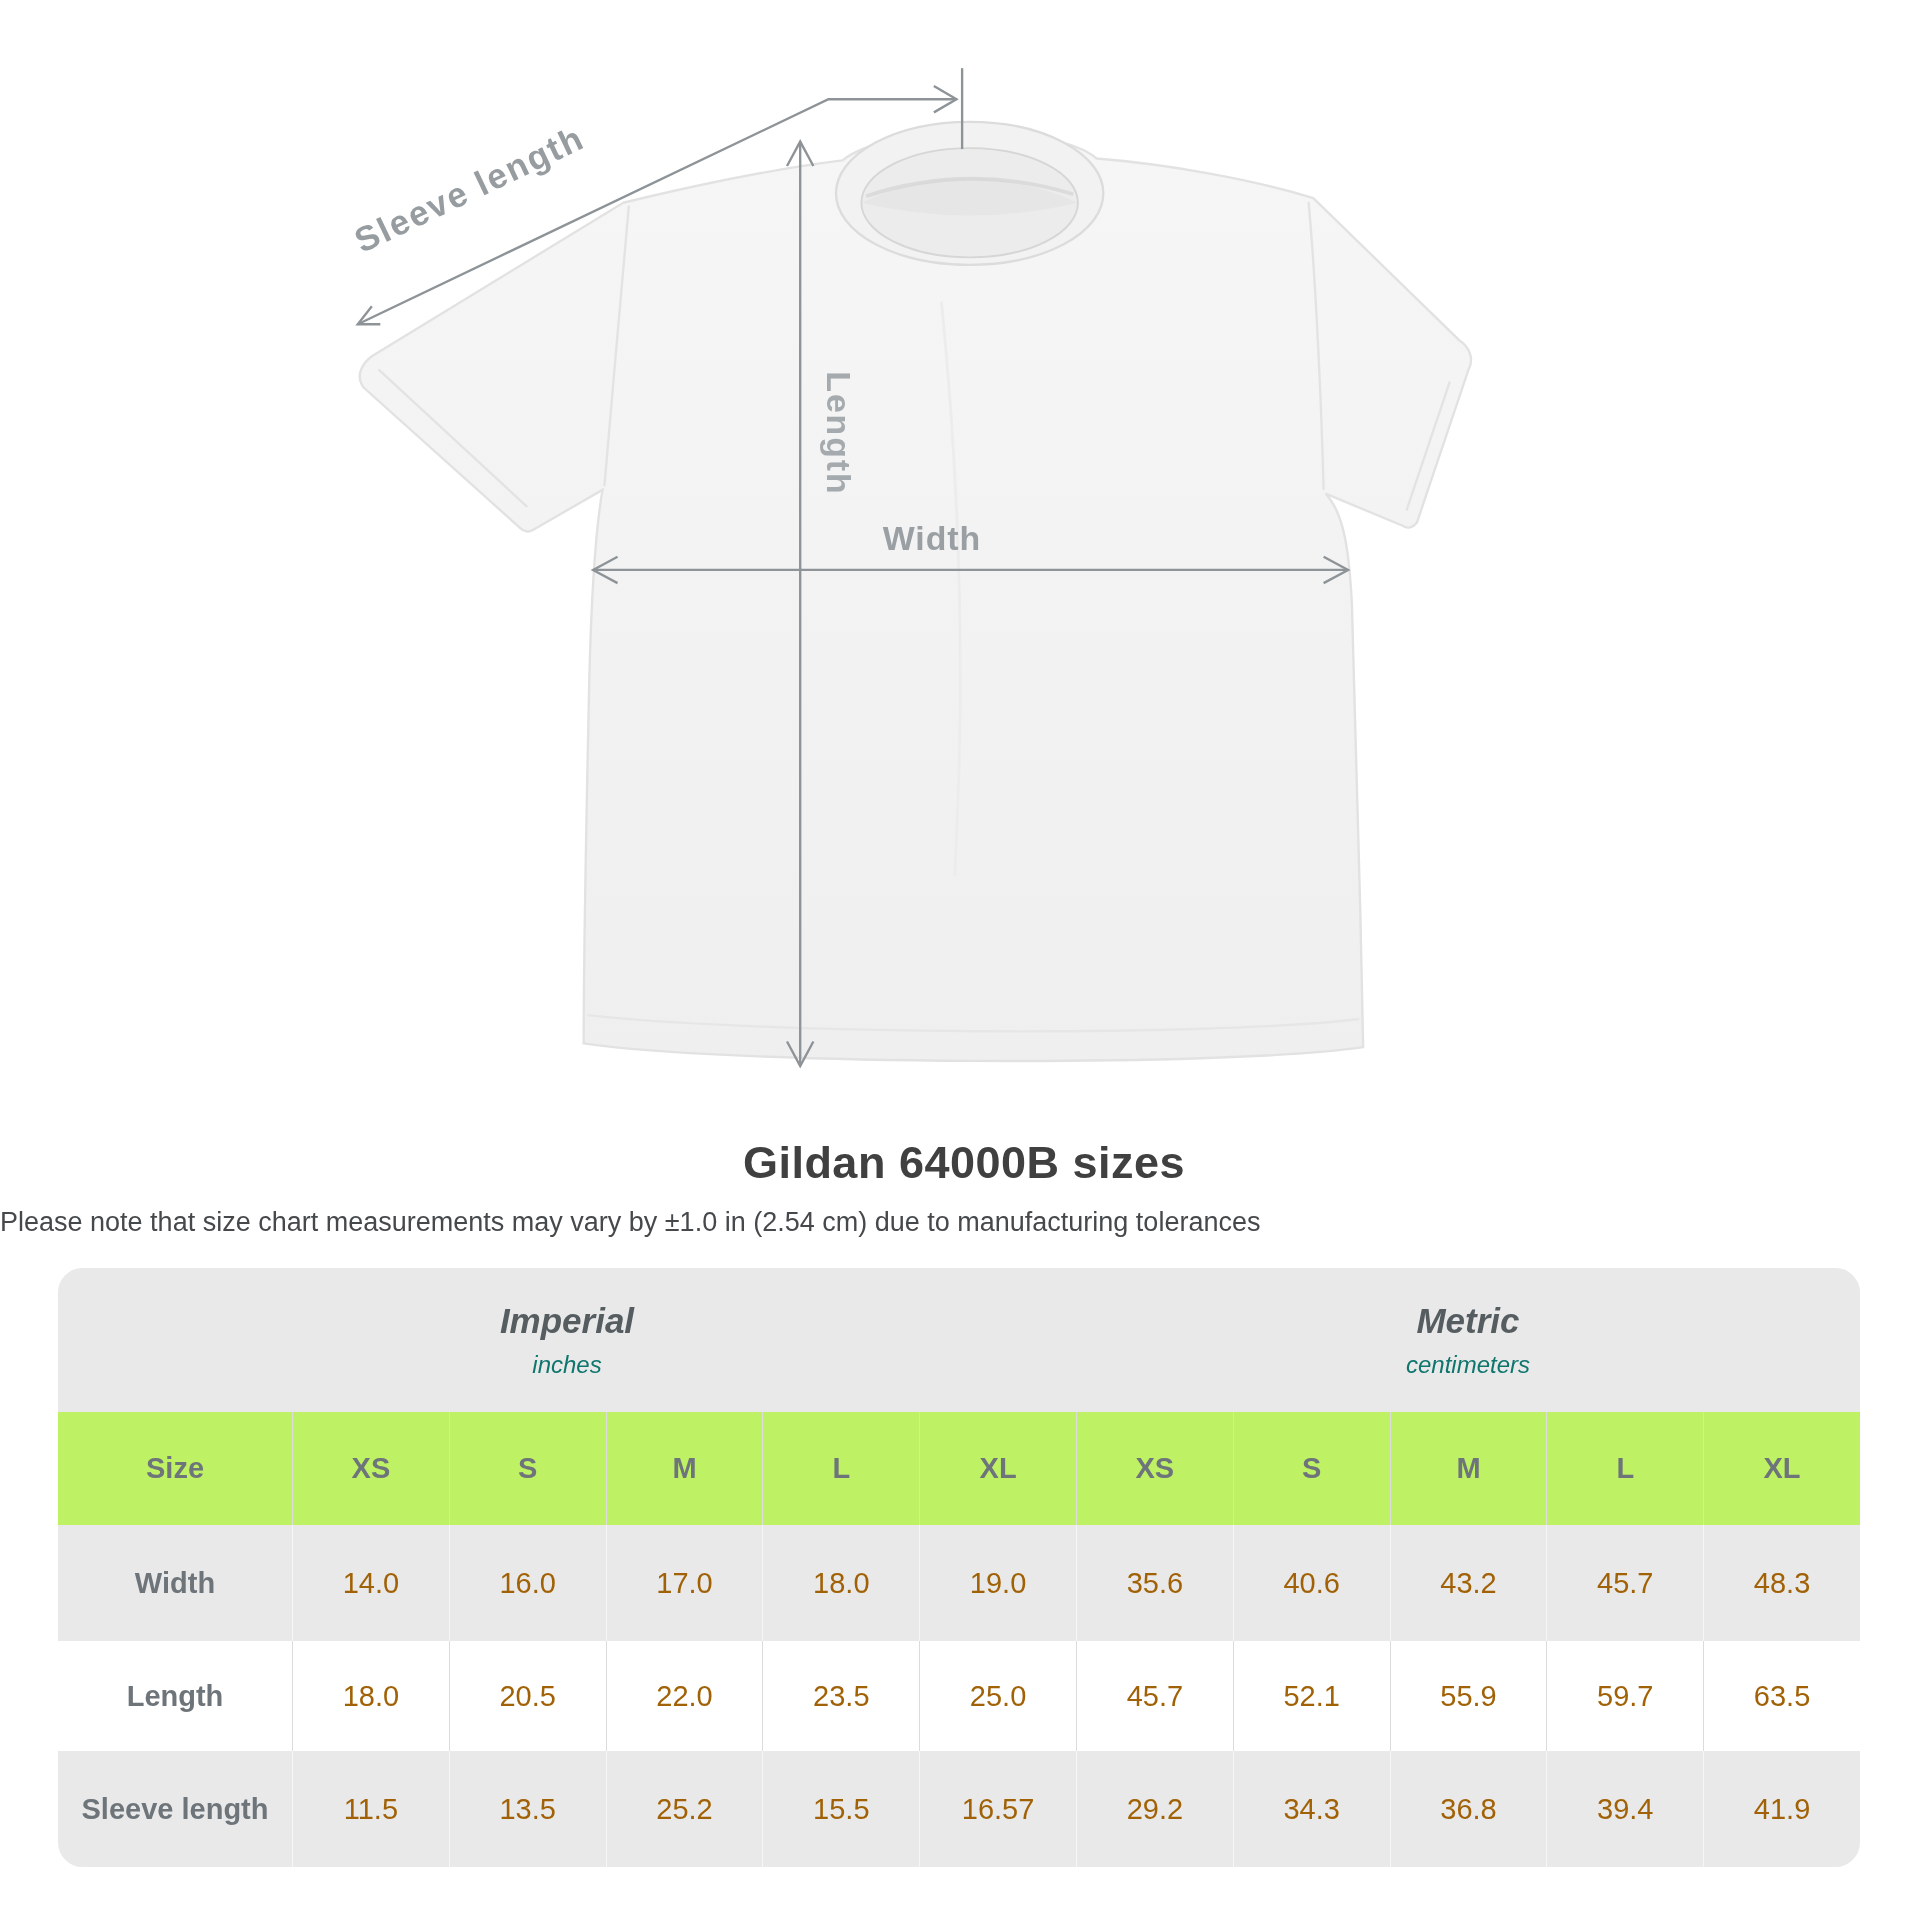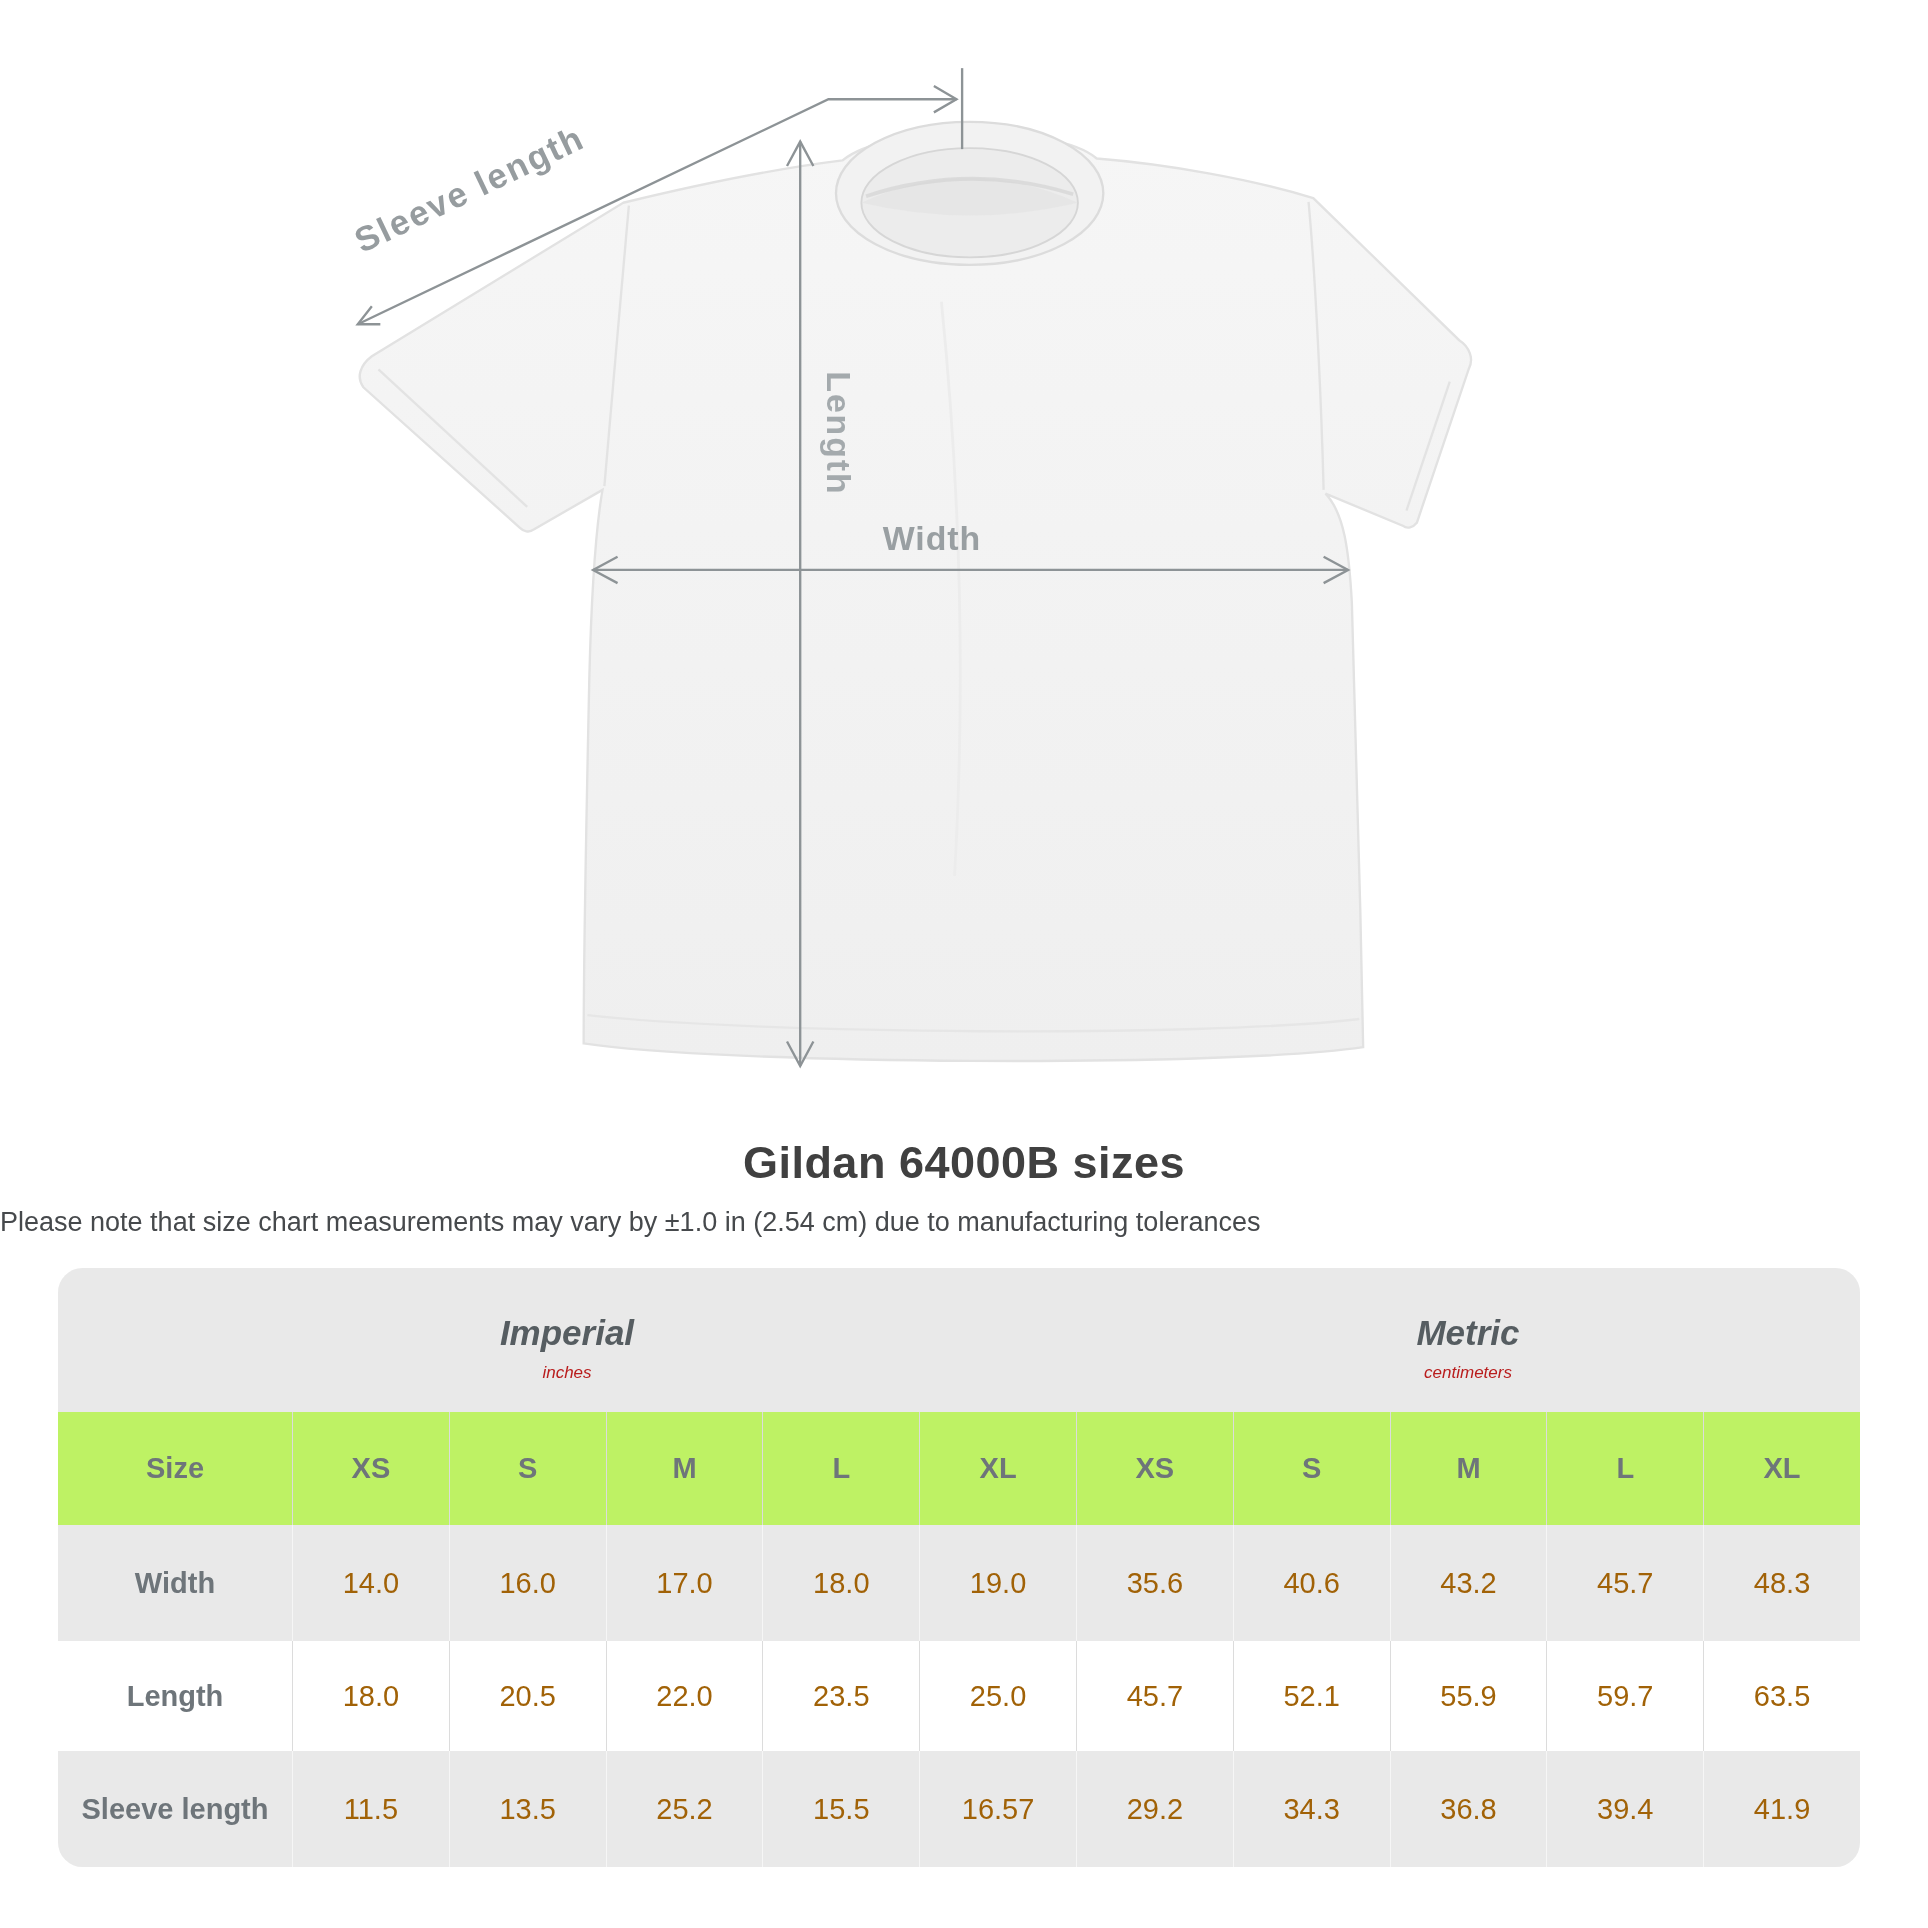--- a/index.html
+++ b/index.html
@@ -12,26 +12,26 @@
   
   .page-title{position:absolute;left:0;top:1137px;width:100%;text-align:center;
               font-size:45px;font-weight:bold;color:#404040;letter-spacing:0.5px;}
   .tolerance-note{position:absolute;left:0;top:1207px;width:100%;text-align:left;
                   font-size:27px;color:#46494c;}
 
   
   .size-table{position:absolute;left:58px;top:1268px;width:1802px;height:599px;}
   .band{position:absolute;left:0;top:0;width:1802px;height:144px;background:#e9e9e9;
         border-radius:24.5px 24.5px 0 0;}
-  .band-cell{position:absolute;top:8px;height:100%;display:flex;flex-direction:column;
+  .band-cell{position:absolute;top:0;height:100%;display:flex;flex-direction:column;
              align-items:center;justify-content:center;gap:9.4px;}
   .band-cell.imperial{left:0;width:1018px;}
   .band-cell.metric{left:1018px;width:784px;}
   .band-title{font-size:35px;font-weight:bold;font-style:italic;color:#565d61;}
-  .band-unit{font-size:17px;font-style:italic;color:#b91c1c;}
+  .band-unit{font-size:24px;font-style:italic;color:#0f766e;}
 
   .trow{position:absolute;left:0;width:1802px;display:flex;overflow:hidden;}
   .trow.r-head{top:144px;height:113px;background:#bef264;}
   .trow.r0{top:257px;height:116px;background:#e9e9e9;}
   .trow.r1{top:373px;height:110px;background:#ffffff;}
   .trow.r2{top:483px;height:116px;background:#e9e9e9;border-radius:0 0 24.5px 24.5px;}
 
   .cell{flex:1 1 0;display:flex;align-items:center;justify-content:center;
         font-size:29px;color:#a16207;}
   .cell.size-col{flex:0 0 234px;}

